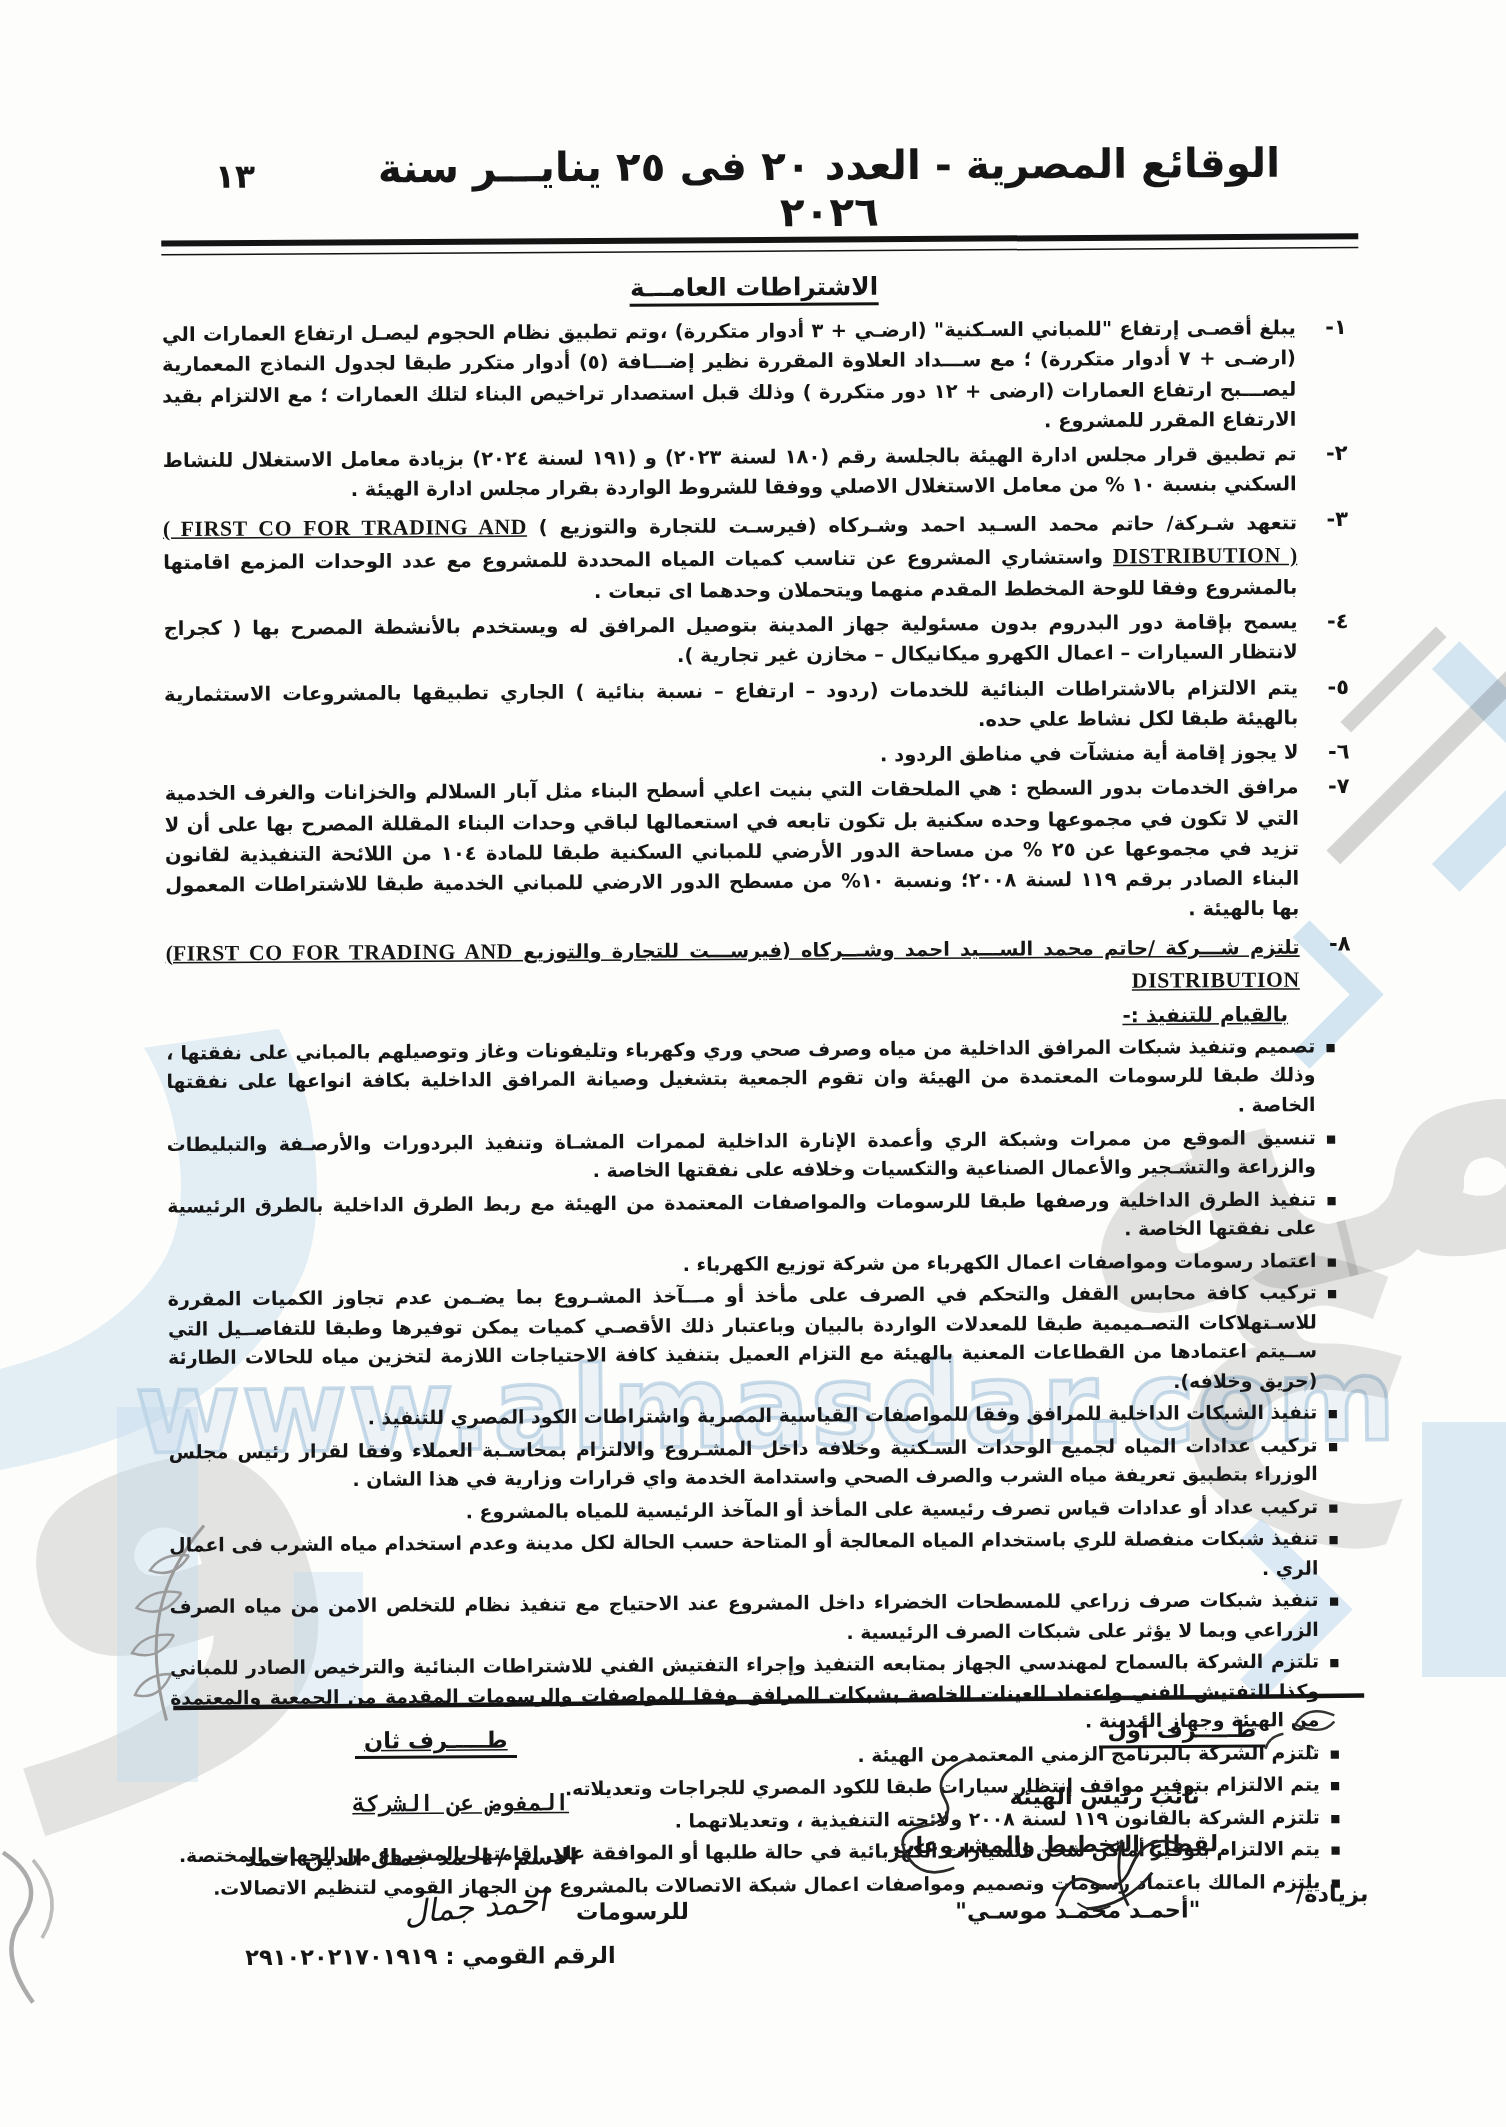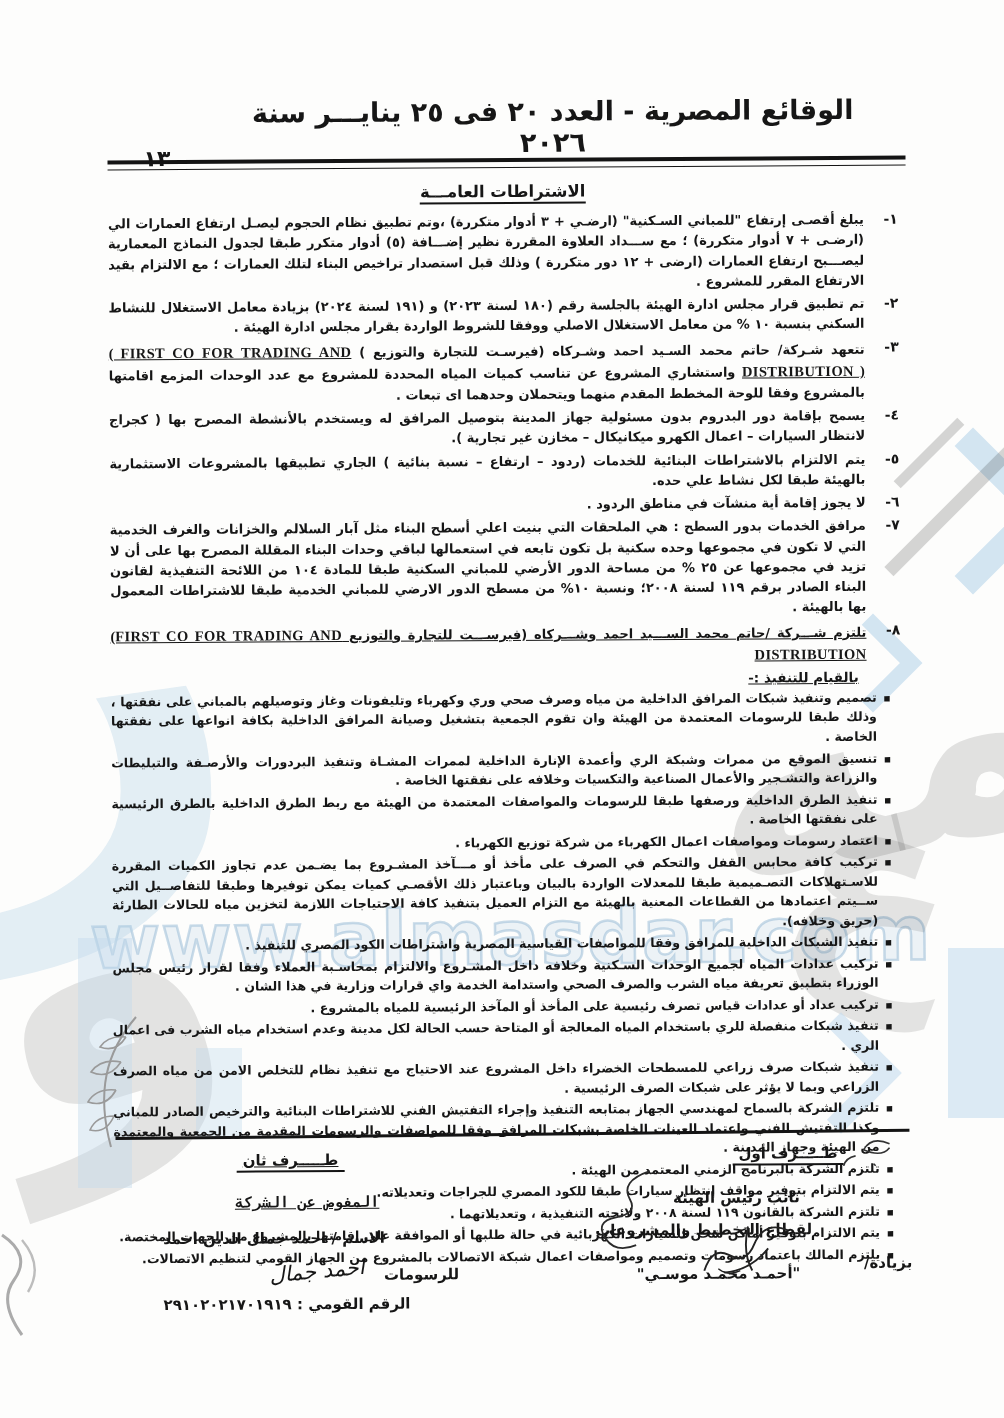--- a/index.html
+++ b/index.html
@@ -26,21 +26,21 @@
   .c3{right:120px;top:1030px;width:66px;height:66px;border-width:20px;border-color:rgba(196,220,238,0.6);}
   .gline{background:rgba(0,0,0,0.16);transform:rotate(-45deg);}
   .l1{right:-30px;top:505px;width:170px;height:13px;}
   .l2{right:30px;top:448px;width:90px;height:10px;}
   .bluebar{background:rgba(193,218,237,0.55);}
   .b1{right:-6px;top:948px;width:62px;height:170px;}
   .b2{left:78px;top:938px;width:54px;height:250px;background:rgba(193,218,237,0.42);}
   .b3{left:196px;top:1048px;width:46px;height:90px;background:rgba(193,218,237,0.38);}
 
   
-  .pageno{position:absolute;left:146px;top:104px;font-size:22px;font-weight:bold;margin-top:40px;}
+  .pageno{position:absolute;left:146px;top:104px;font-size:22px;font-weight:bold;}
   .masthead{position:absolute;left:225px;right:118px;top:96px;margin:0;text-align:center;
             font-size:27px;font-weight:bold;letter-spacing:0;}
   .rule-double{position:absolute;left:110px;right:96px;top:158px;height:5px;
                border-top:4px solid #141414;border-bottom:1.6px solid #141414;}
 
   
   main{position:absolute;top:182px;right:104px;left:110px;direction:rtl;}
   .sec-title{margin:0 auto 8px;text-align:center;font-size:16.5px;font-weight:bold;width:fit-content;
              border-bottom:2.2px solid #141414;padding-bottom:1px;}
   .item{display:flex;margin-bottom:3px;}

